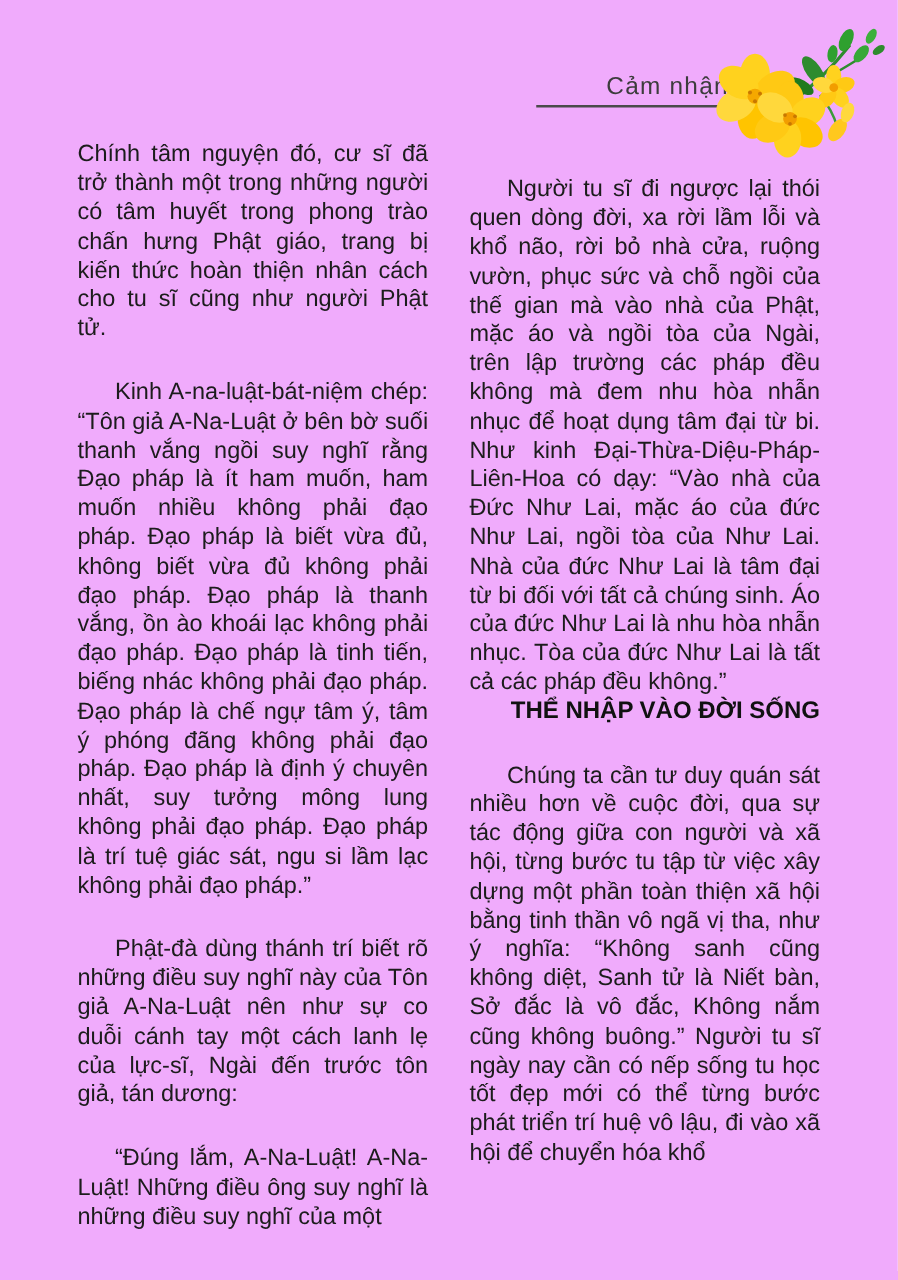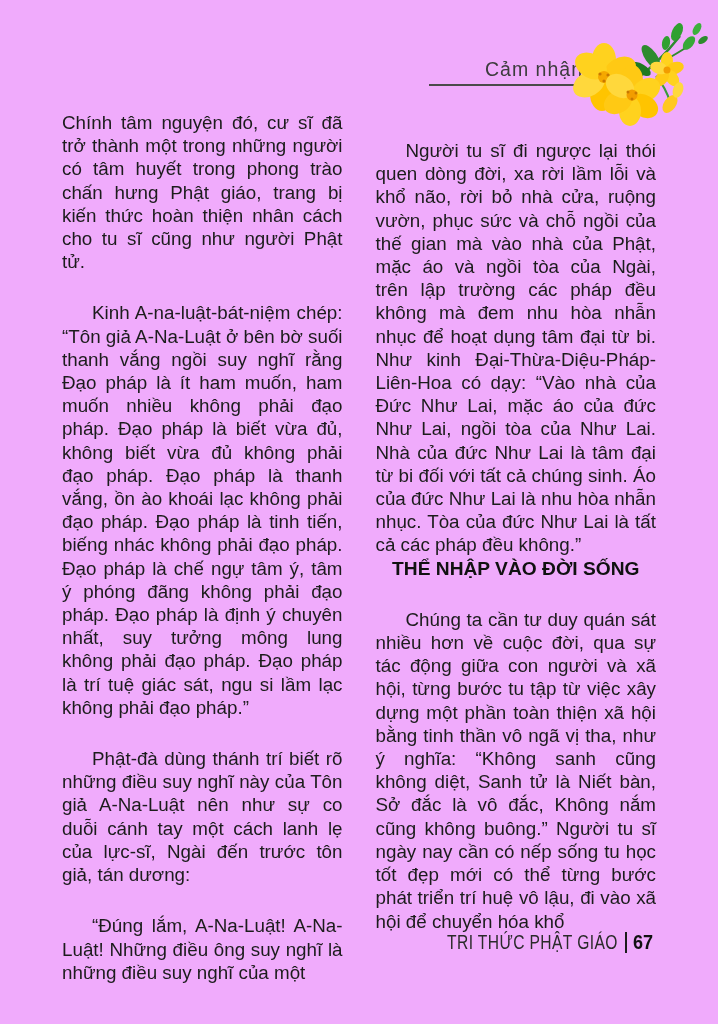--- a/index.html
+++ b/index.html
@@ -31,21 +31,21 @@
   .col{
     width:289px;
     font-size:18.8px;line-height:23.2px;
     text-align:justify;
     color:#1c1c1c;
   }
   .para{margin:0;}
   .para.indent{text-indent:30px;margin-top:28px;}
   .heading{
     margin:0;font-size:19.2px;line-height:23.2px;
-    font-weight:bold;text-align:center;color:#111;
+    font-weight:bold;text-align:right;color:#111;
     white-space:nowrap;
   }
 
   
   .footer{
     position:absolute;top:930px;right:62px;
     display:flex;align-items:center;
   }
   .footer-title{
     font-size:20px;color:#2a2a2a;letter-spacing:0.5px;
@@ -132,19 +132,14 @@
       <p class="para indent">Phật-đà dùng thánh trí biết rõ những điều suy nghĩ này của Tôn giả A-Na-Luật nên như sự co duỗi cánh tay một cách lanh lẹ của lực-sĩ, Ngài đến trước tôn giả, tán dương:</p>
       <p class="para indent">“Đúng lắm, A-Na-Luật! A-Na-Luật! Những điều ông suy nghĩ là những điều suy nghĩ của một</p>
     </div>
     <div class="col">
       <p class="para indent">Người tu sĩ đi ngược lại thói quen dòng đời, xa rời lầm lỗi và khổ não, rời bỏ nhà cửa, ruộng vườn, phục sức và chỗ ngồi của thế gian mà vào nhà của Phật, mặc áo và ngồi tòa của Ngài, trên lập trường các pháp đều không mà đem nhu hòa nhẫn nhục để hoạt dụng tâm đại từ bi. Như kinh Đại-Thừa-Diệu-Pháp-Liên-Hoa có dạy: “Vào nhà của Đức Như Lai, mặc áo của đức Như Lai, ngồi tòa của Như Lai. Nhà của đức Như Lai là tâm đại từ bi đối với tất cả chúng sinh. Áo của đức Như Lai là nhu hòa nhẫn nhục. Tòa của đức Như Lai là tất cả các pháp đều không.”</p>
       <h3 class="heading">THỂ NHẬP VÀO ĐỜI SỐNG</h3>
       <p class="para indent">Chúng ta cần tư duy quán sát nhiều hơn về cuộc đời, qua sự tác động giữa con người và xã hội, từng bước tu tập từ việc xây dựng một phần toàn thiện xã hội bằng tinh thần vô ngã vị tha, như ý nghĩa: “Không sanh cũng không diệt, Sanh tử là Niết bàn, Sở đắc là vô đắc, Không nắm cũng không buông.” Người tu sĩ ngày nay cần có nếp sống tu học tốt đẹp mới có thể từng bước phát triển trí huệ vô lậu, đi vào xã hội để chuyển hóa khổ</p>
     </div>
   </div>
 
-  <div class="footer">
-    <span class="footer-title">TRI THỨC PHẬT GIÁO</span>
-    <span class="footer-divider"></span>
-    <span class="footer-page">67</span>
-  </div>
 
 </div>
 
 </body></html>

